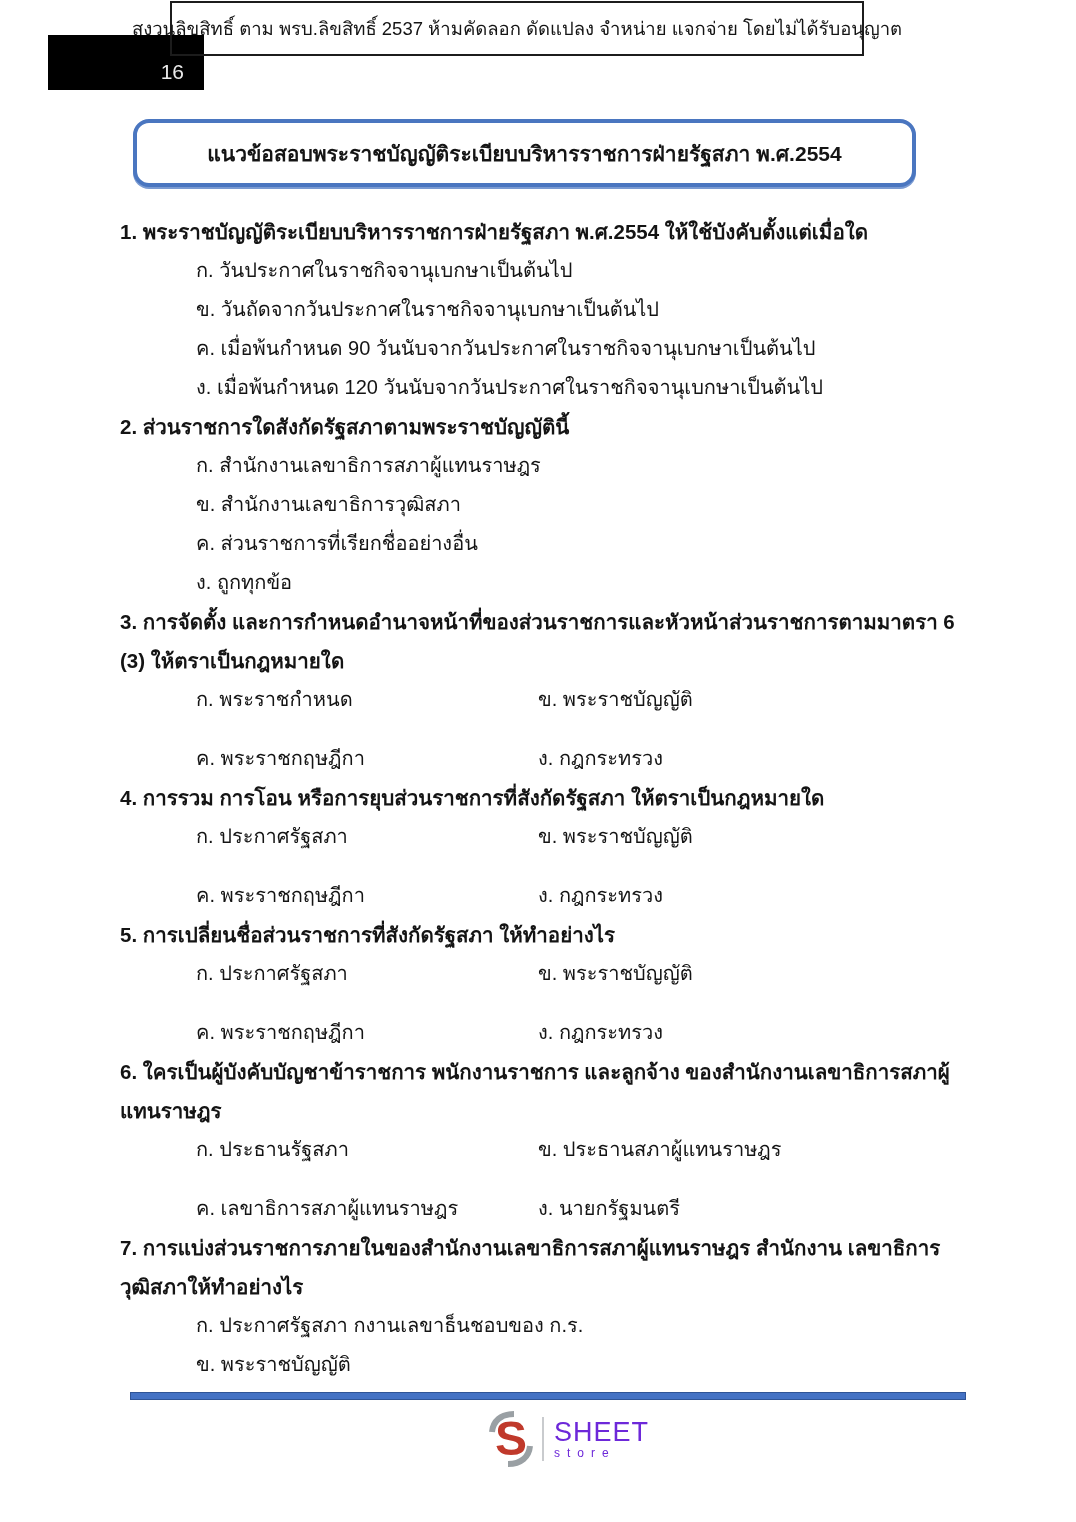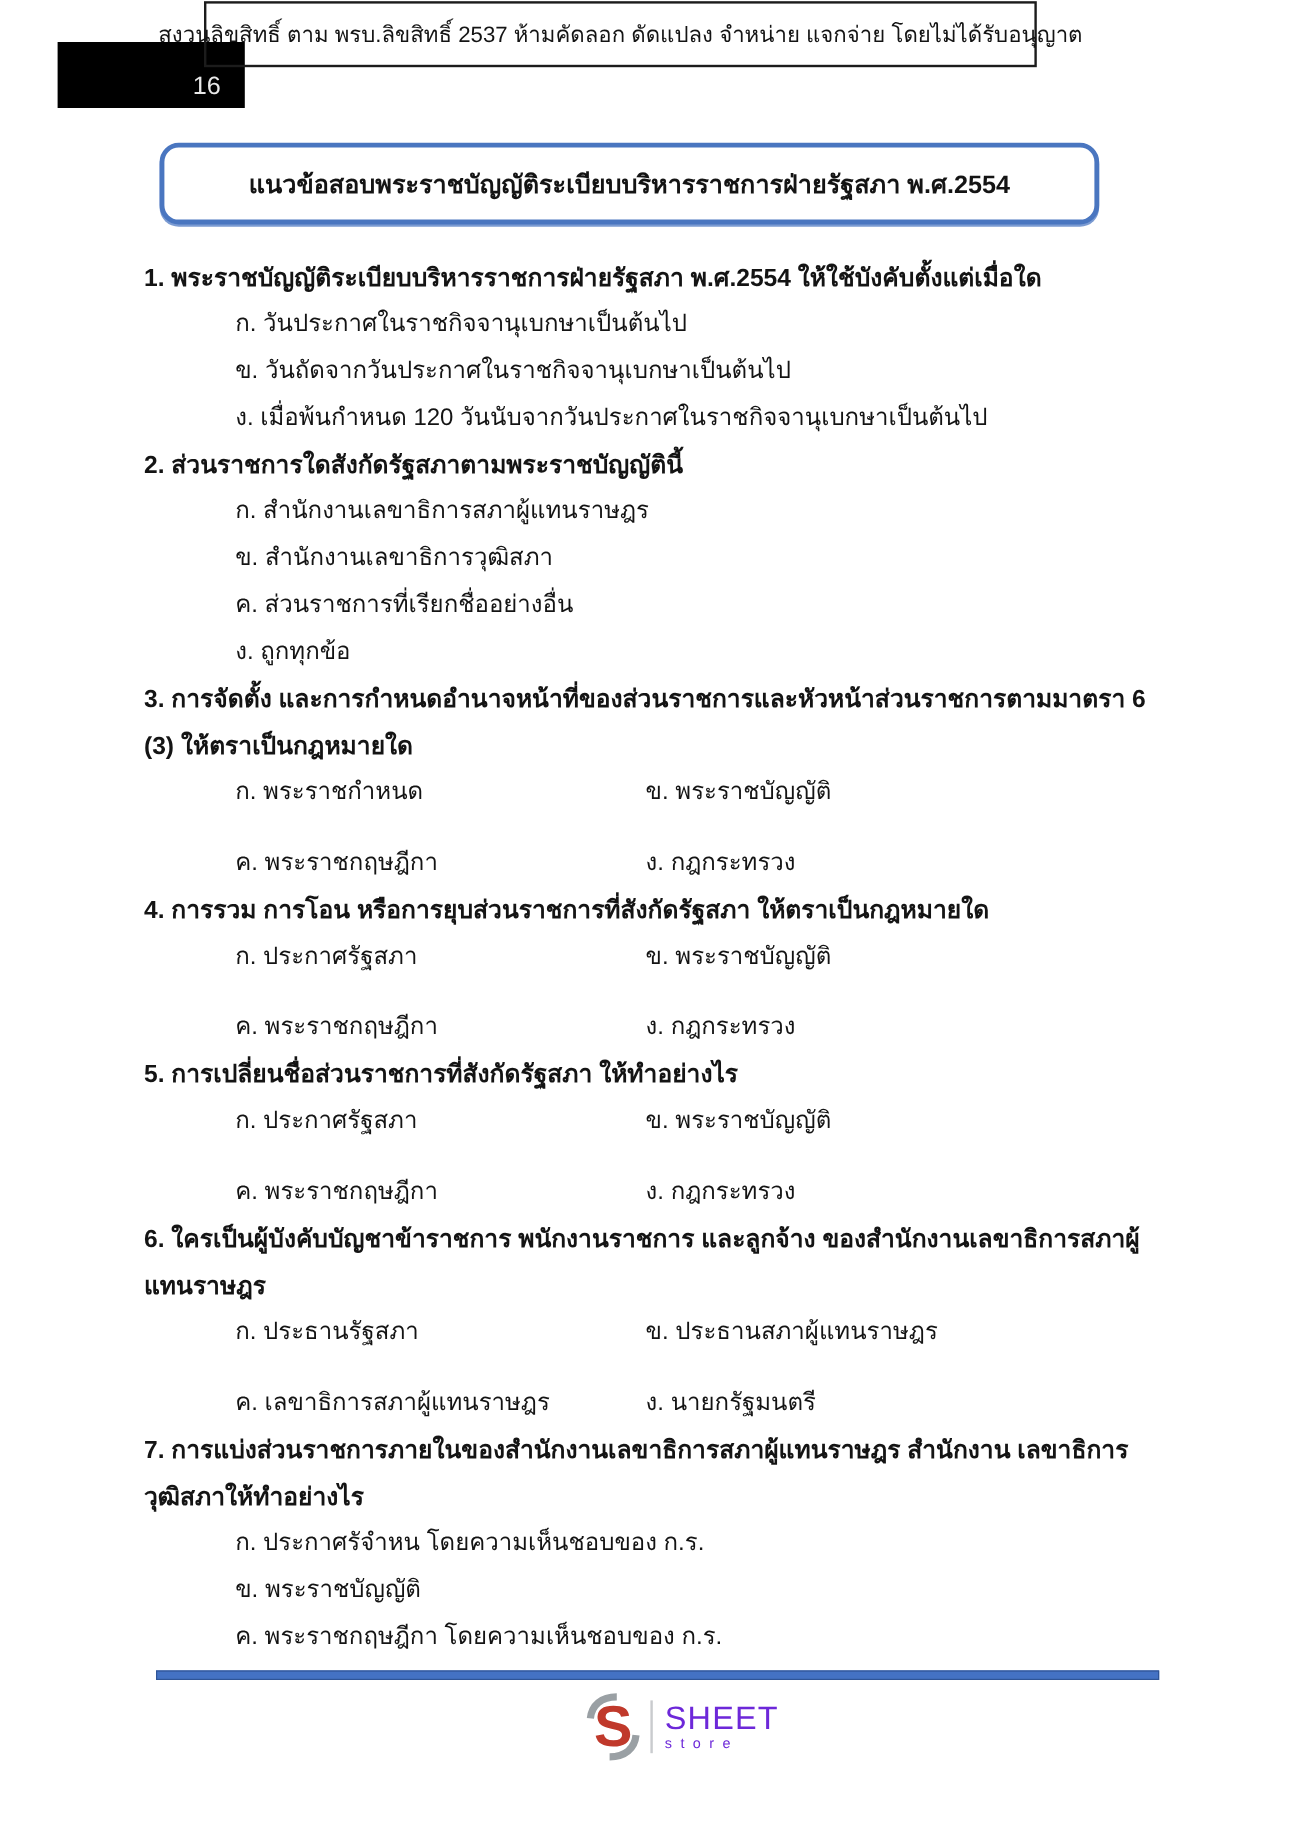--- a/index.html
+++ b/index.html
@@ -70,20 +70,21 @@
   <span class="page-title">แนวข้อสอบพระราชบัญญัติระเบียบบริหารราชการฝ่ายรัฐสภา พ.ศ.2554</span>
 </div>
 
 <div class="content">
 
   <div class="question">
     <p class="q-text">1. พระราชบัญญัติระเบียบบริหารราชการฝ่ายรัฐสภา พ.ศ.2554 ให้ใช้บังคับตั้งแต่เมื่อใด</p>
     <div class="opts opts-list">
       <div class="option">ก. วันประกาศในราชกิจจานุเบกษาเป็นต้นไป</div>
       <div class="option">ข. วันถัดจากวันประกาศในราชกิจจานุเบกษาเป็นต้นไป</div>
+      <div class="option">ค. เมื่อพ้นกำหนด 90 วันนับจากวันประกาศในราชกิจจานุเบกษาเป็นต้นไป</div>
       <div class="option">ง. เมื่อพ้นกำหนด 120 วันนับจากวันประกาศในราชกิจจานุเบกษาเป็นต้นไป</div>
     </div>
   </div>
 
   <div class="question">
     <p class="q-text">2. ส่วนราชการใดสังกัดรัฐสภาตามพระราชบัญญัตินี้</p>
     <div class="opts opts-list">
       <div class="option">ก. สำนักงานเลขาธิการสภาผู้แทนราษฎร</div>
       <div class="option">ข. สำนักงานเลขาธิการวุฒิสภา</div>
       <div class="option">ค. ส่วนราชการที่เรียกชื่ออย่างอื่น</div>
@@ -127,21 +128,21 @@
       <div class="option">ก. ประธานรัฐสภา</div>
       <div class="option">ข. ประธานสภาผู้แทนราษฎร</div>
       <div class="option">ค. เลขาธิการสภาผู้แทนราษฎร</div>
       <div class="option">ง. นายกรัฐมนตรี</div>
     </div>
   </div>
 
   <div class="question">
     <p class="q-text">7. การแบ่งส่วนราชการภายในของสำนักงานเลขาธิการสภาผู้แทนราษฎร สำนักงาน เลขาธิการวุฒิสภาให้ทำอย่างไร</p>
     <div class="opts opts-list">
-      <div class="option">ก. ประกาศรัจำหน โดยความเห็นชอบของ ก.ร.</div>
+      <div class="option">ก. ประกาศรัฐสภา กงานเลขาธ็นชอบของ ก.ร.</div>
       <div class="option">ข. พระราชบัญญัติ</div>
       <div class="option">ค. พระราชกฤษฎีกา โดยความเห็นชอบของ ก.ร.</div>
       <div class="option">ง. กฎกระทรวง</div>
     </div>
   </div>
 
 </div>
 
 <div class="footer-divider"></div>
 

